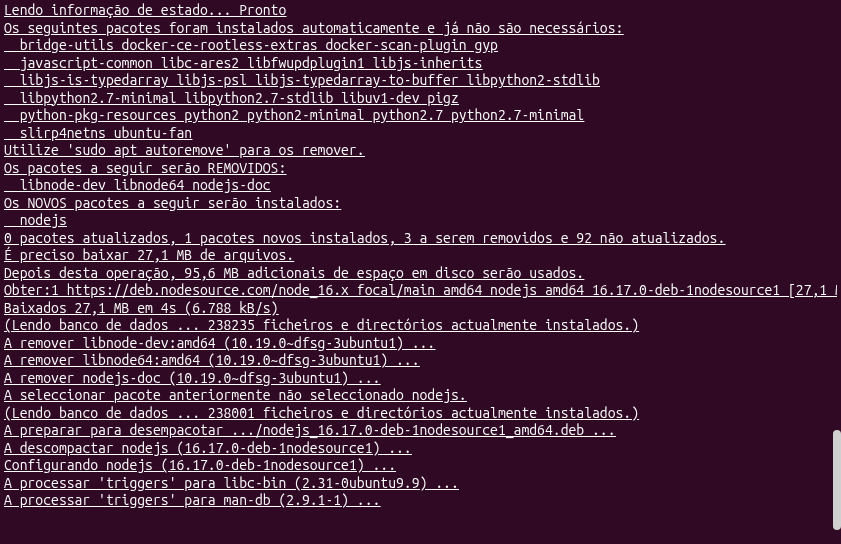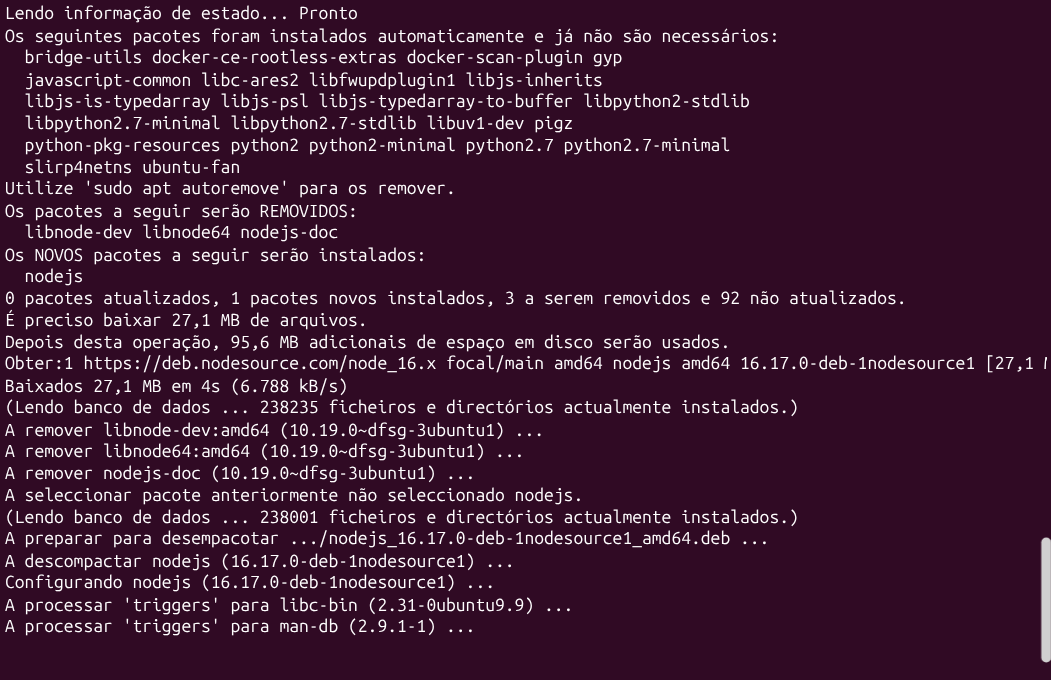--- a/index.html
+++ b/index.html
@@ -1,18 +1,19 @@
 <!DOCTYPE html>
 <html><head>
   <meta charset="utf-8">
   <style>
     * {
       margin: 0;
       padding: 0;
       box-sizing: border-box;
+      text-decoration: underline;
     }
     body {
       background-color: #300a24;
       color: #ffffff;
       font-family: 'Ubuntu Mono', 'DejaVu Sans Mono', 'Courier New', monospace;
       font-size: 14px;
       line-height: 1.25;
       width: 841px;
       height: 544px;
       overflow: hidden;

